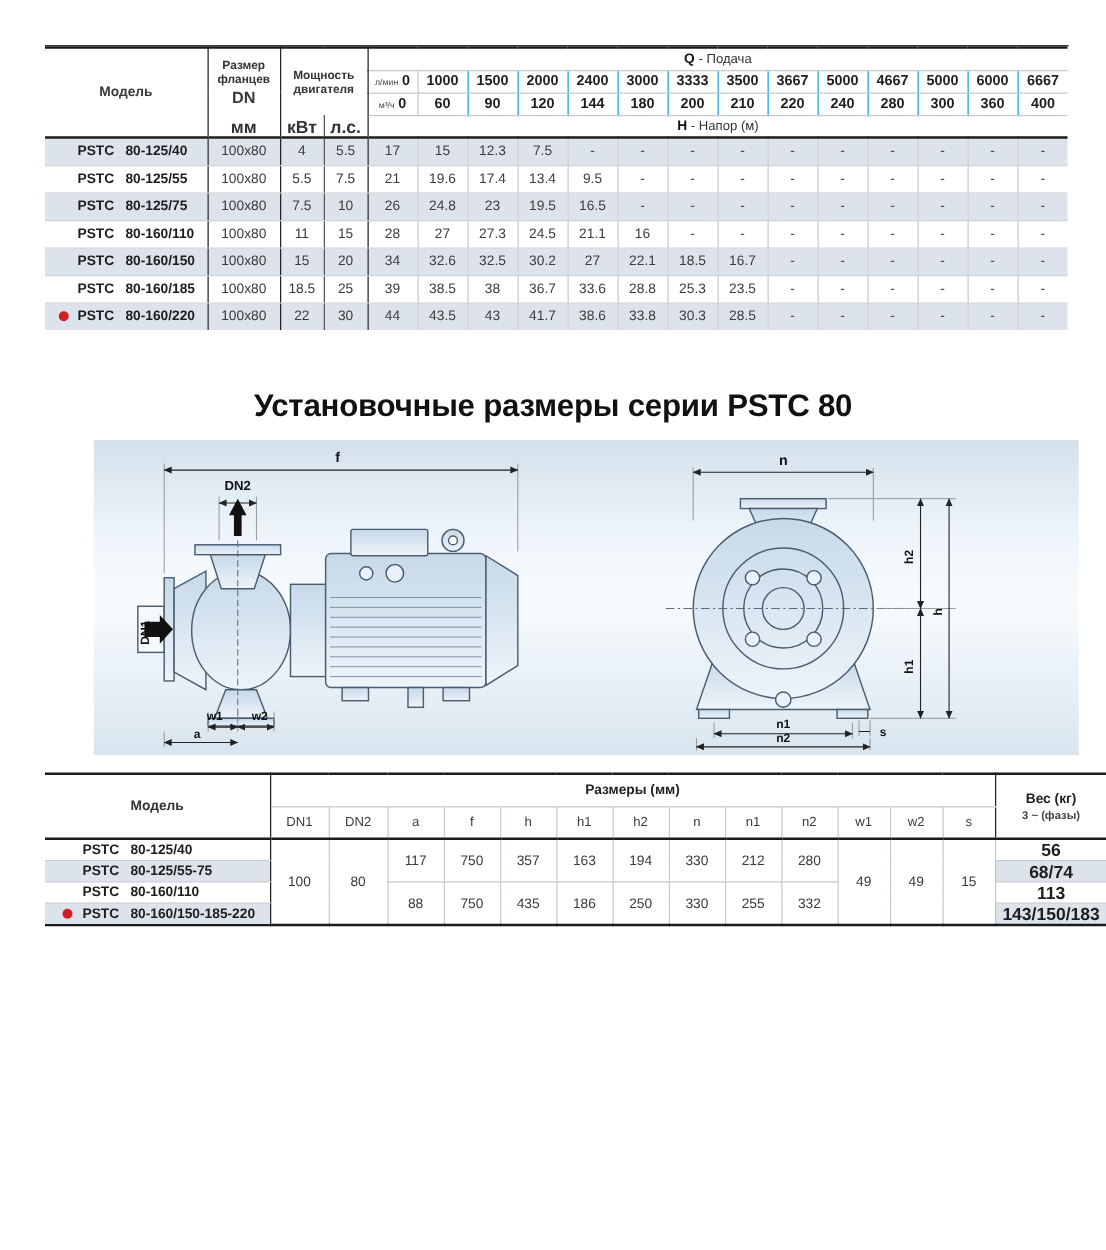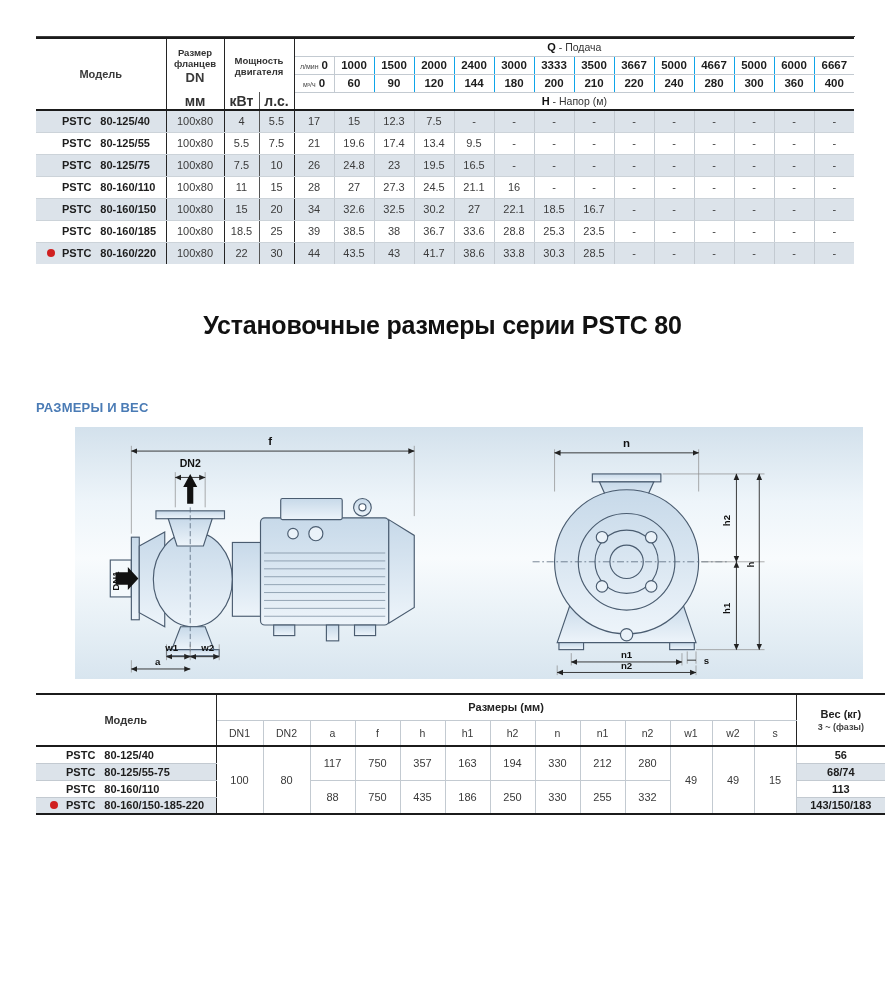--- a/index.html
+++ b/index.html
@@ -91,21 +91,21 @@
   .d-weight .sub { font-size: 9px; color:#444; margin-top: 2px; }
   .dcol { font-size: 10.5px; font-weight: normal; border-right: 1px solid #c3cad1; border-bottom: 2px solid #1b1b1b; }
   .dims thead tr > .dcol:last-child { border-right: none; }
   .dmodel-cell { position: relative; text-align: left; padding-left: 30px; font-weight: bold; color:#1d1d1d; font-size: 11px; border-right: 1.8px solid #242424; }
   .dmodel-cell .series { margin-right: 9px; }
   .dmodel-cell .dot { left: 14px; }
   .dims tbody tr th { border-bottom: 1px solid #c3cad1; }
   .dims tbody tr:last-child th { border-bottom: none; }
   .mid { border-right: 1px solid #c3cad1; font-size: 11px; background:#fff; }
   .gsep { border-bottom: 1px solid #c3cad1; }
-  .wv { border-left: 1.8px solid #242424; font-weight: bold; font-size: 11px; color:#1d1d1d; border-bottom: 1px solid #c3cad1; }
+  .wv { border-left: 1.8px solid #242424; font-weight: bold; font-size: 14px; color:#1d1d1d; border-bottom: 1px solid #c3cad1; }
   .dims tbody tr:last-child .wv { border-bottom: none; }
   .dims tbody tr:nth-child(even) .dmodel-cell,
   .dims tbody tr:nth-child(even) .wv { background:#dce3ea; }
 </style>
 </head>
 <body>
 
 <div class="page">
 
   <div class="title-rule"></div>
@@ -311,23 +311,20 @@
           <td class="hv">-</td>
           <td class="hv">-</td>
           <td class="hv">-</td>
           <td class="hv">-</td>
         </tr>
     </tbody>
   </table>
 
   <div class="second-title">Установочные размеры серии PSTC 80</div>
 
-  <div class="section-head dims-head">
-    <span class="blue-head">РАЗМЕРЫ И ВЕС</span>
-  </div>
 
   <div class="drawing-strip">
 
     <svg class="dwg" viewBox="0 0 420 280">
       <defs>
         <linearGradient id="gA" x1="0" y1="0" x2="0" y2="1">
           <stop offset="0" stop-color="#c7d9e9"></stop>
             <stop offset="1" stop-color="#edf4fa"></stop>
         </linearGradient>
         <marker id="arrA" viewBox="0 0 10 10" refX="8.5" refY="5" markerWidth="8" markerHeight="8" orient="auto-start-reverse">

